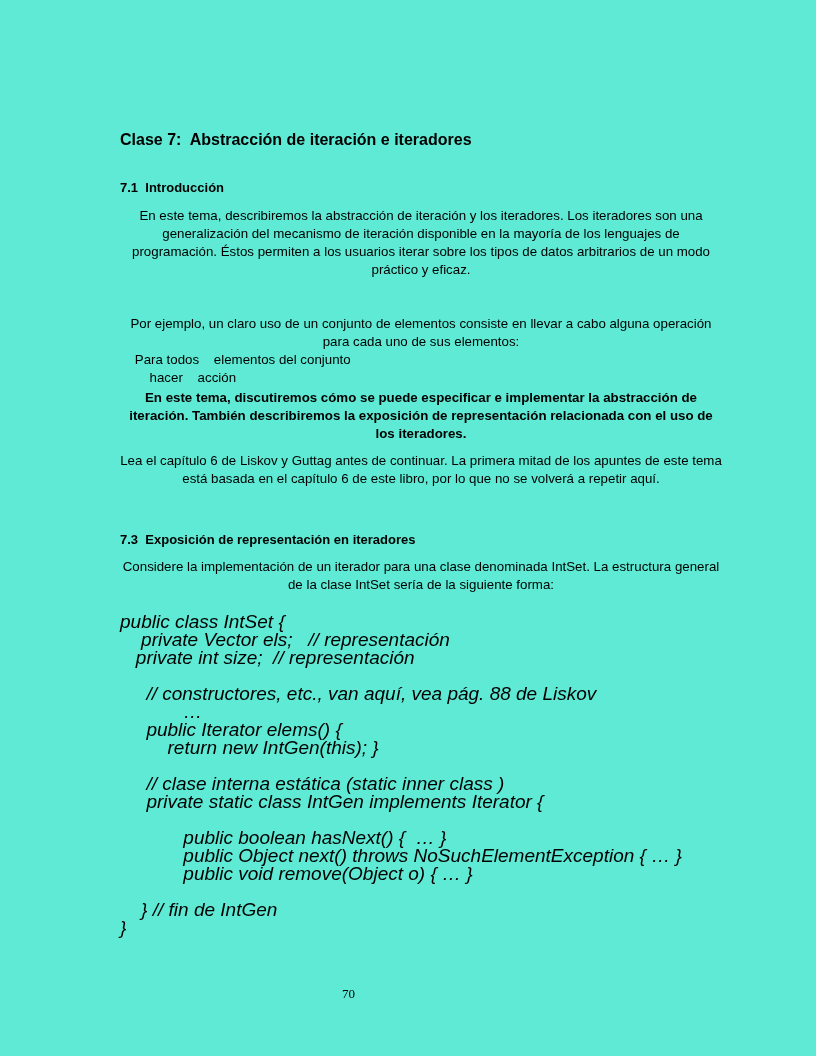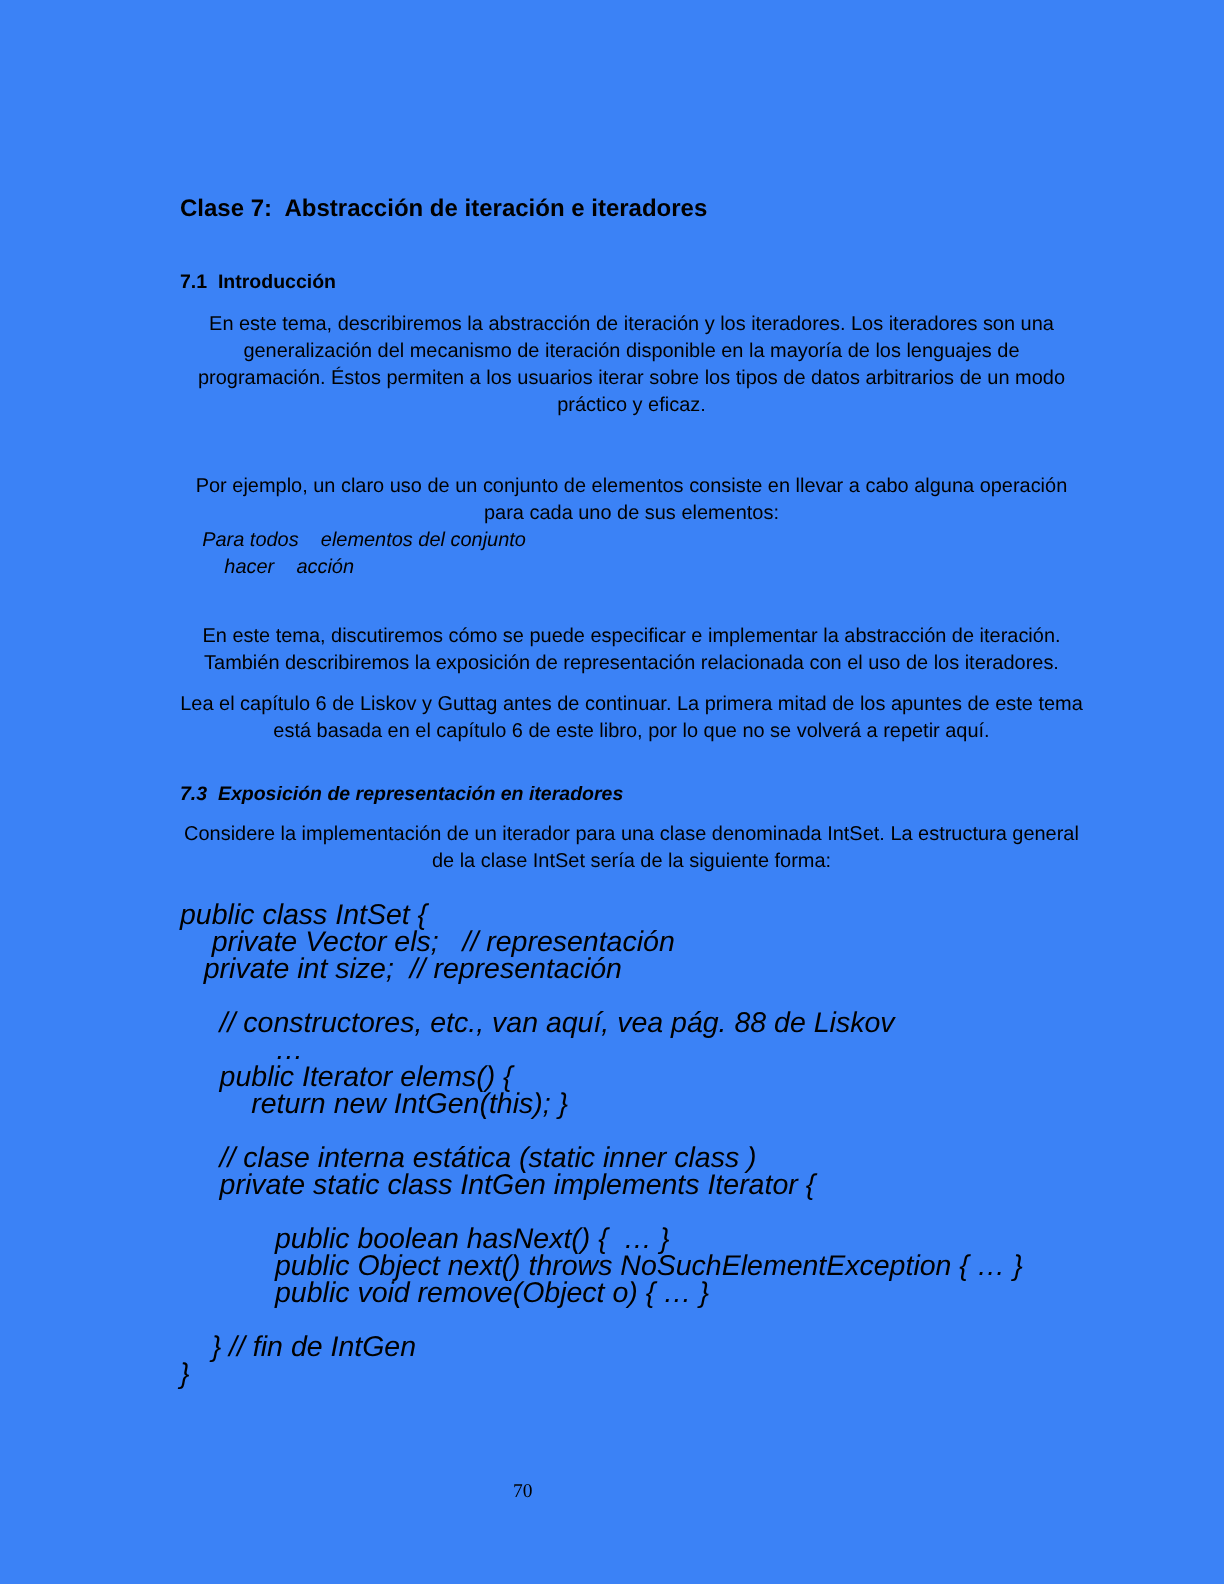--- a/index.html
+++ b/index.html
@@ -4,21 +4,21 @@
 <style>
   html, body {
     margin: 0;
     padding: 0;
     background: #ffffff;
   }
   .page {
     position: relative;
     width: 816px;
     height: 1056px;
-    background: #3b82f6;
+    background: #5eead4;
     overflow: hidden;
     font-family: "Liberation Sans", sans-serif;
     color: #000000;
   }
   .content {
     position: absolute;
     left: 120px;
     top: 130px;
     width: 602px;
   }
@@ -38,28 +38,27 @@
   }
   .para {
     font-size: 13.3px;
     line-height: 18px;
     margin: 0;
     text-align: center;
   }
   .mt-29 { margin-top: 29px; }
   .mt-10 { margin-top: 10px; }
   .mt-36 { margin-top: 36px; }
-  .mt-19 { margin-top: 28px; }
+  .mt-19 { margin-top: 2px; font-weight: bold; }
   .mt-26 { margin-top: 26px; }
   .mt-9  { margin-top: 9px; }
-  .mt-43 { margin-top: 24px; font-style: italic; }
+  .mt-43 { margin-top: 43px; }
   .pseudocode {
     font-size: 13.3px;
     line-height: 18px;
-    font-style: italic;
     margin: 0;
   }
   .codeblock {
     font-size: 19px;
     line-height: 18px;
     font-style: italic;
     margin-top: 19px;
   }
   .code-line {
     white-space: pre;

